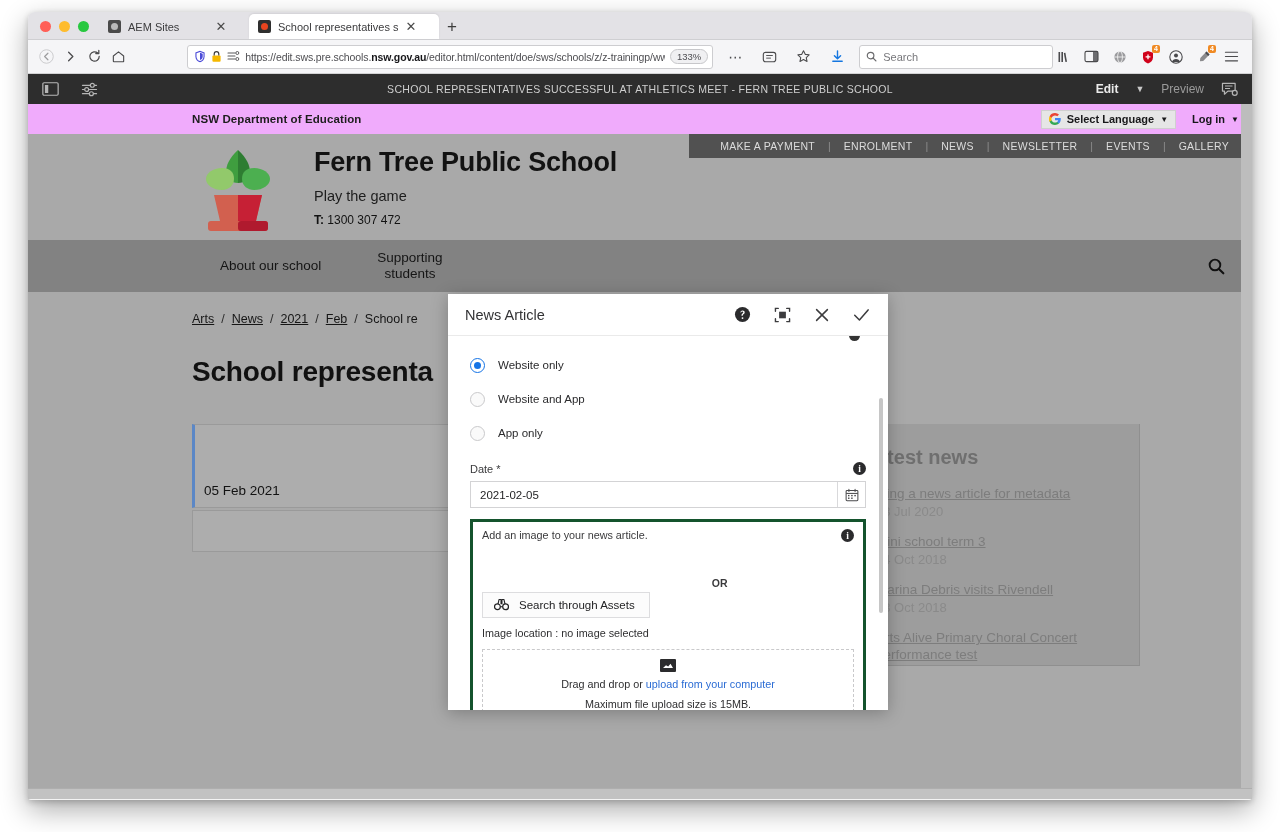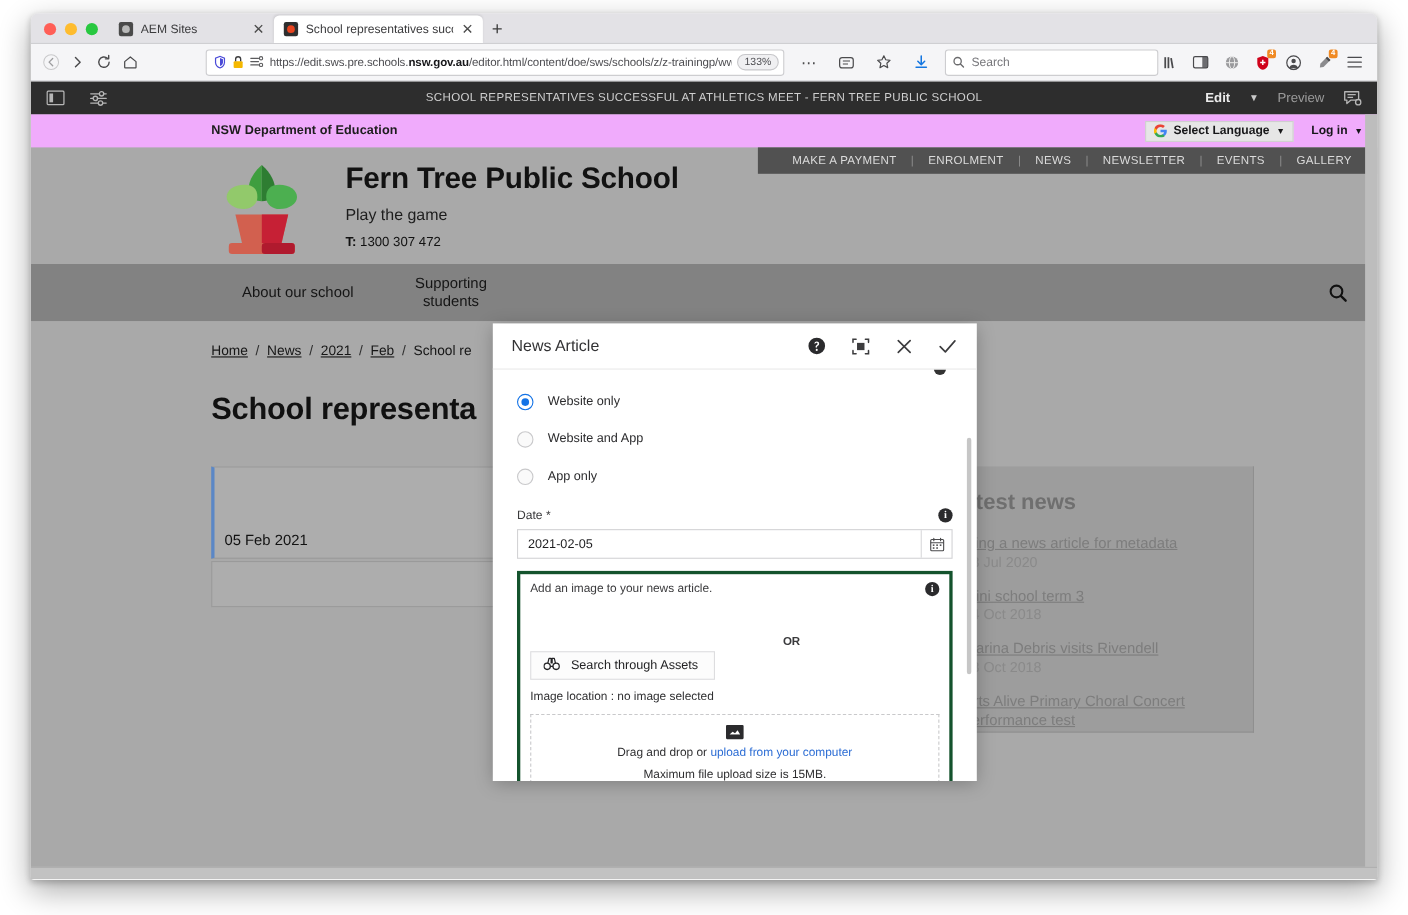--- a/index.html
+++ b/index.html
@@ -36,21 +36,21 @@
   }
   .light { width: 11px; height: 11px; border-radius: 50%; }
   .light.red { background: #ff5f57; }
   .light.yellow { background: #febc2e; }
   .light.green { background: #28c840; }
 
   .browser-tab {
     height: 25px;
     display: flex; align-items: center;
     gap: 7px;
-    padding: 0 8px 0 9px;
+    padding: 0 22px 0 9px;
     font-size: 11px;
     color: #3b3b3d;
     max-width: 190px;
     min-width: 150px;
     border-radius: 5px 5px 0 0;
   }
   .browser-tab.inactive { background: transparent; }
   .browser-tab.active { background: #ffffff; box-shadow: 0 -1px 2px rgba(0,0,0,0.08); }
   .tab-favicon {
     width: 13px; height: 13px; flex: 0 0 13px;
@@ -705,21 +705,21 @@
         <span id="nav-search">
           <svg width="19" height="19" viewBox="0 0 20 20">
               <circle cx="8.4" cy="8.4" r="5.6" fill="none" stroke="#111" stroke-width="2"></circle>
               <path d="M12.8 12.8l4.4 4.4" stroke="#111" stroke-width="2.2" stroke-linecap="round"></path>
             </svg>
         </span>
       </div>
 
       <div id="content-area">
         <div id="breadcrumb">
-          <a>Home</a>
+          <a>Arts</a>
           <span class="crumb-sep">/</span>
           <a>News</a>
           <span class="crumb-sep">/</span>
           <a>2021</a>
           <span class="crumb-sep">/</span>
           <a>Feb</a>
           <span class="crumb-sep">/</span>
           <span>School re</span>
         </div>
 

